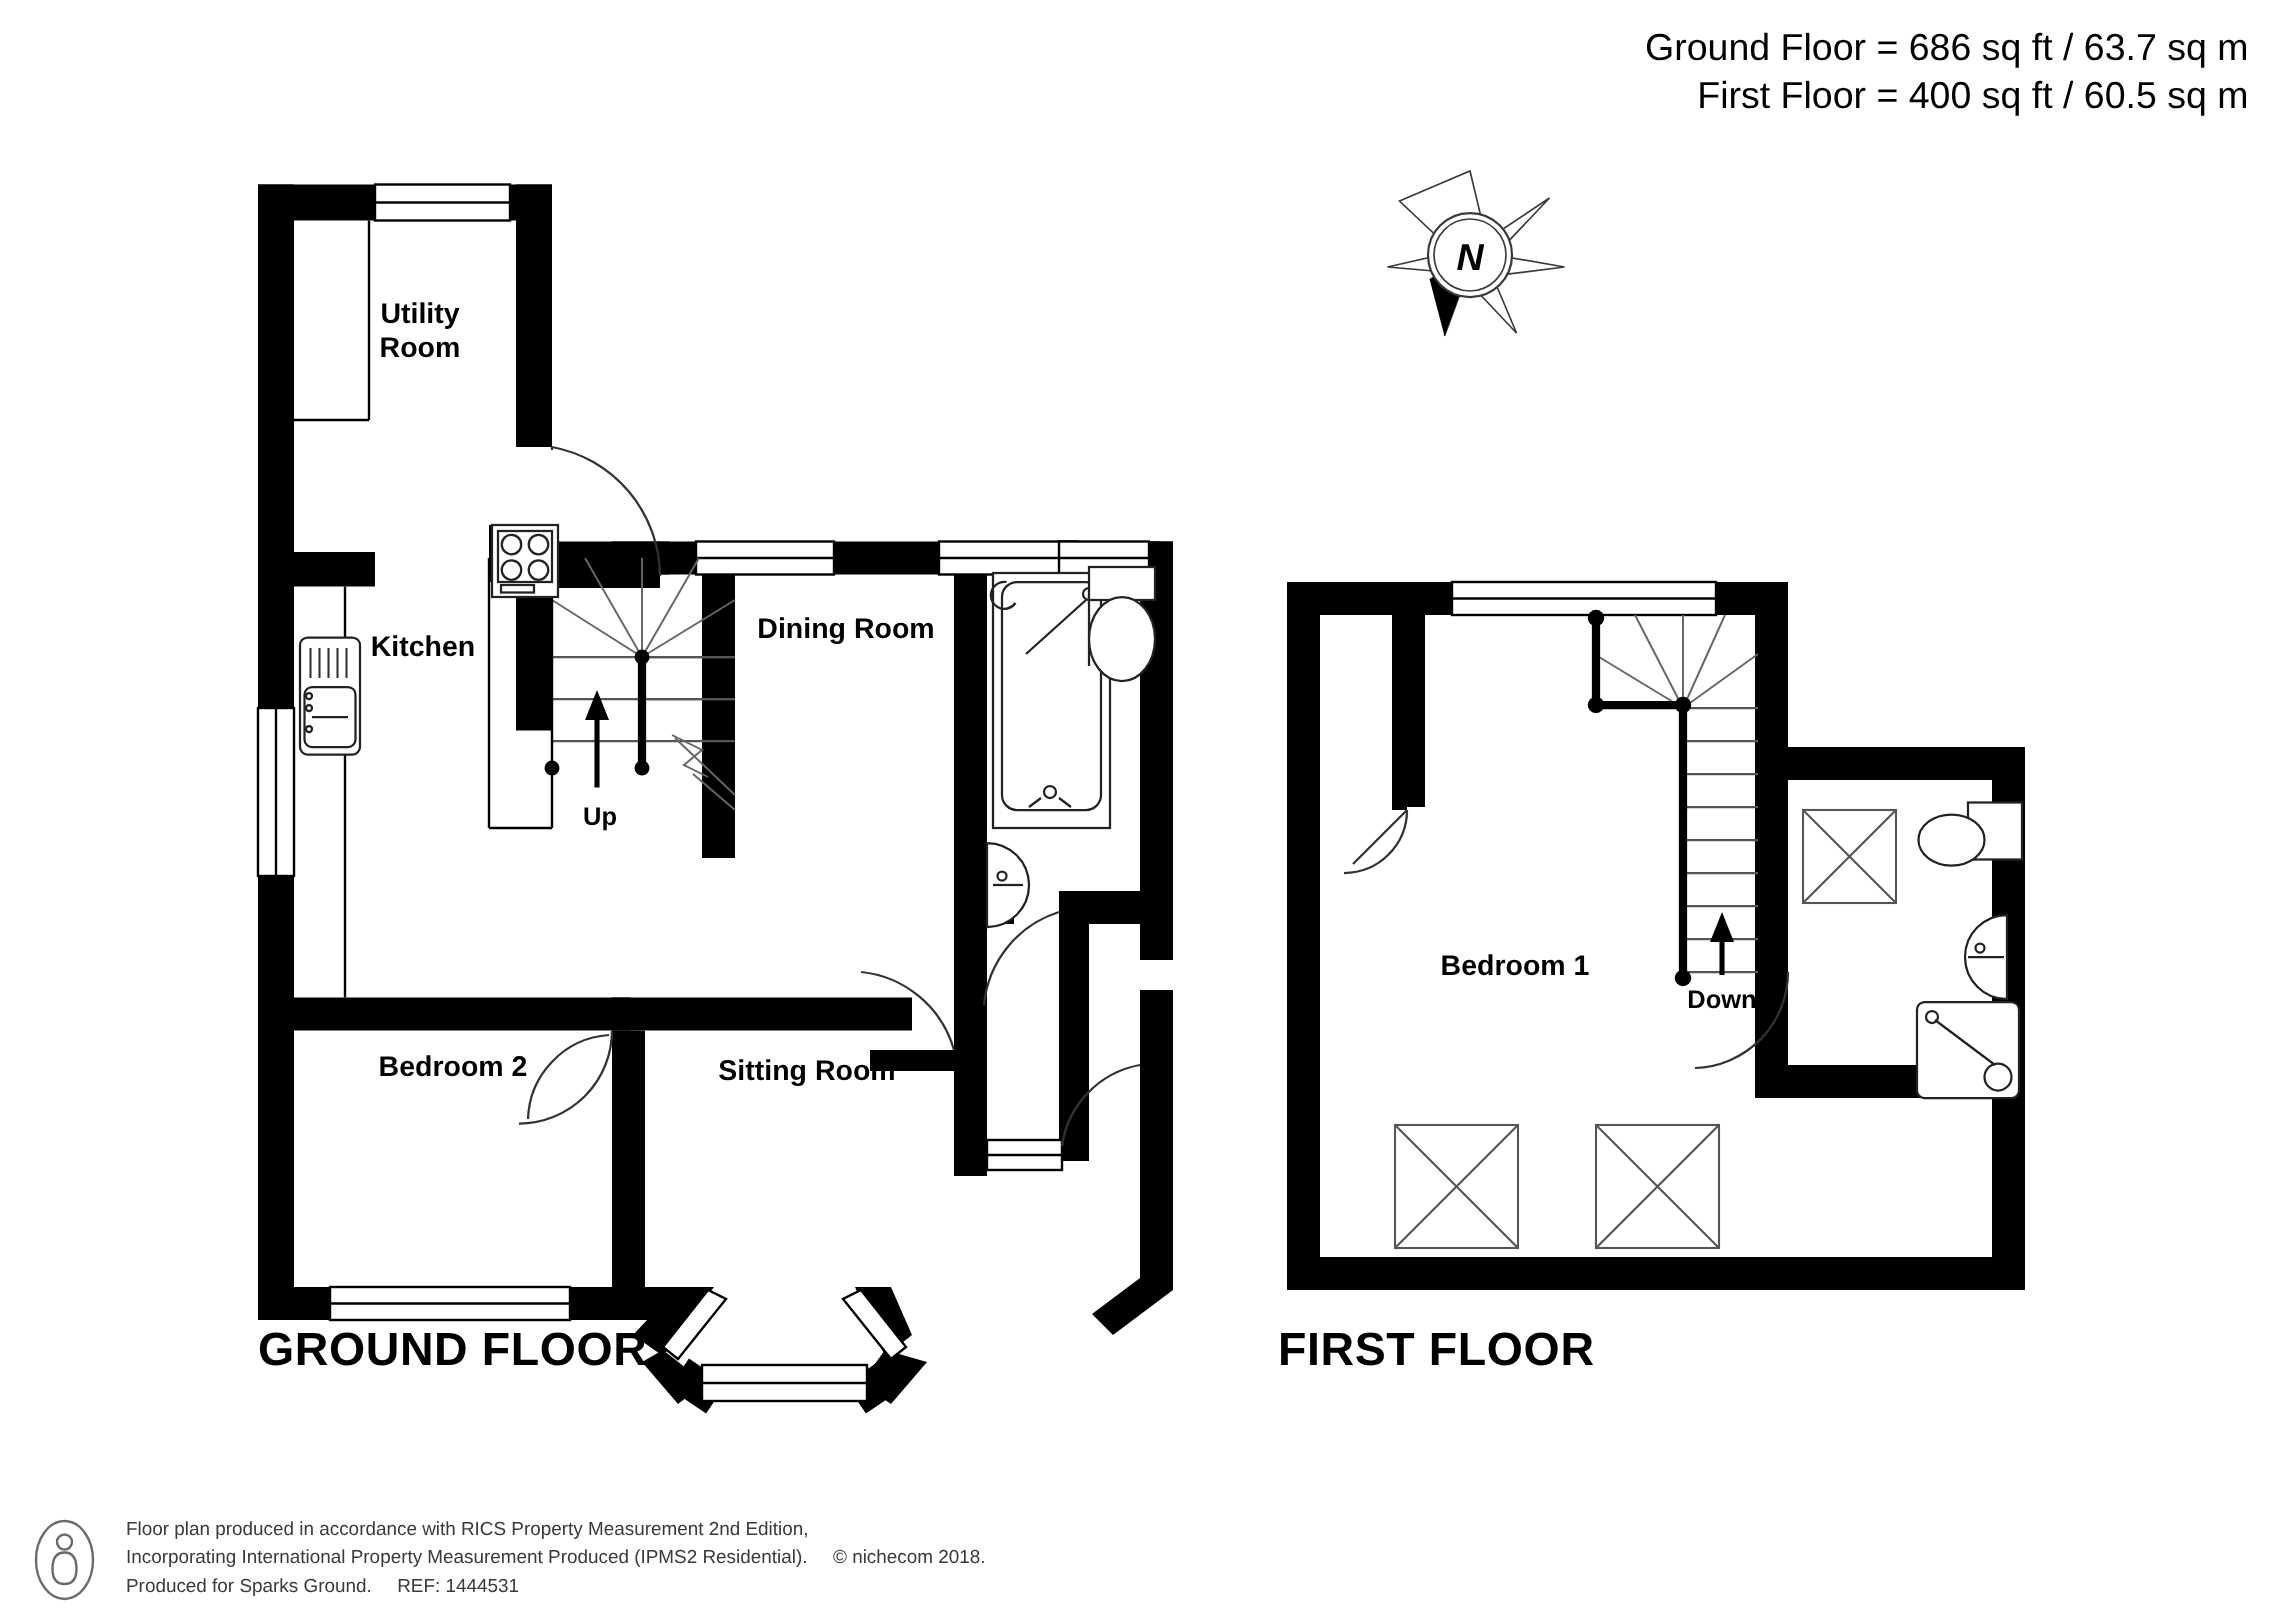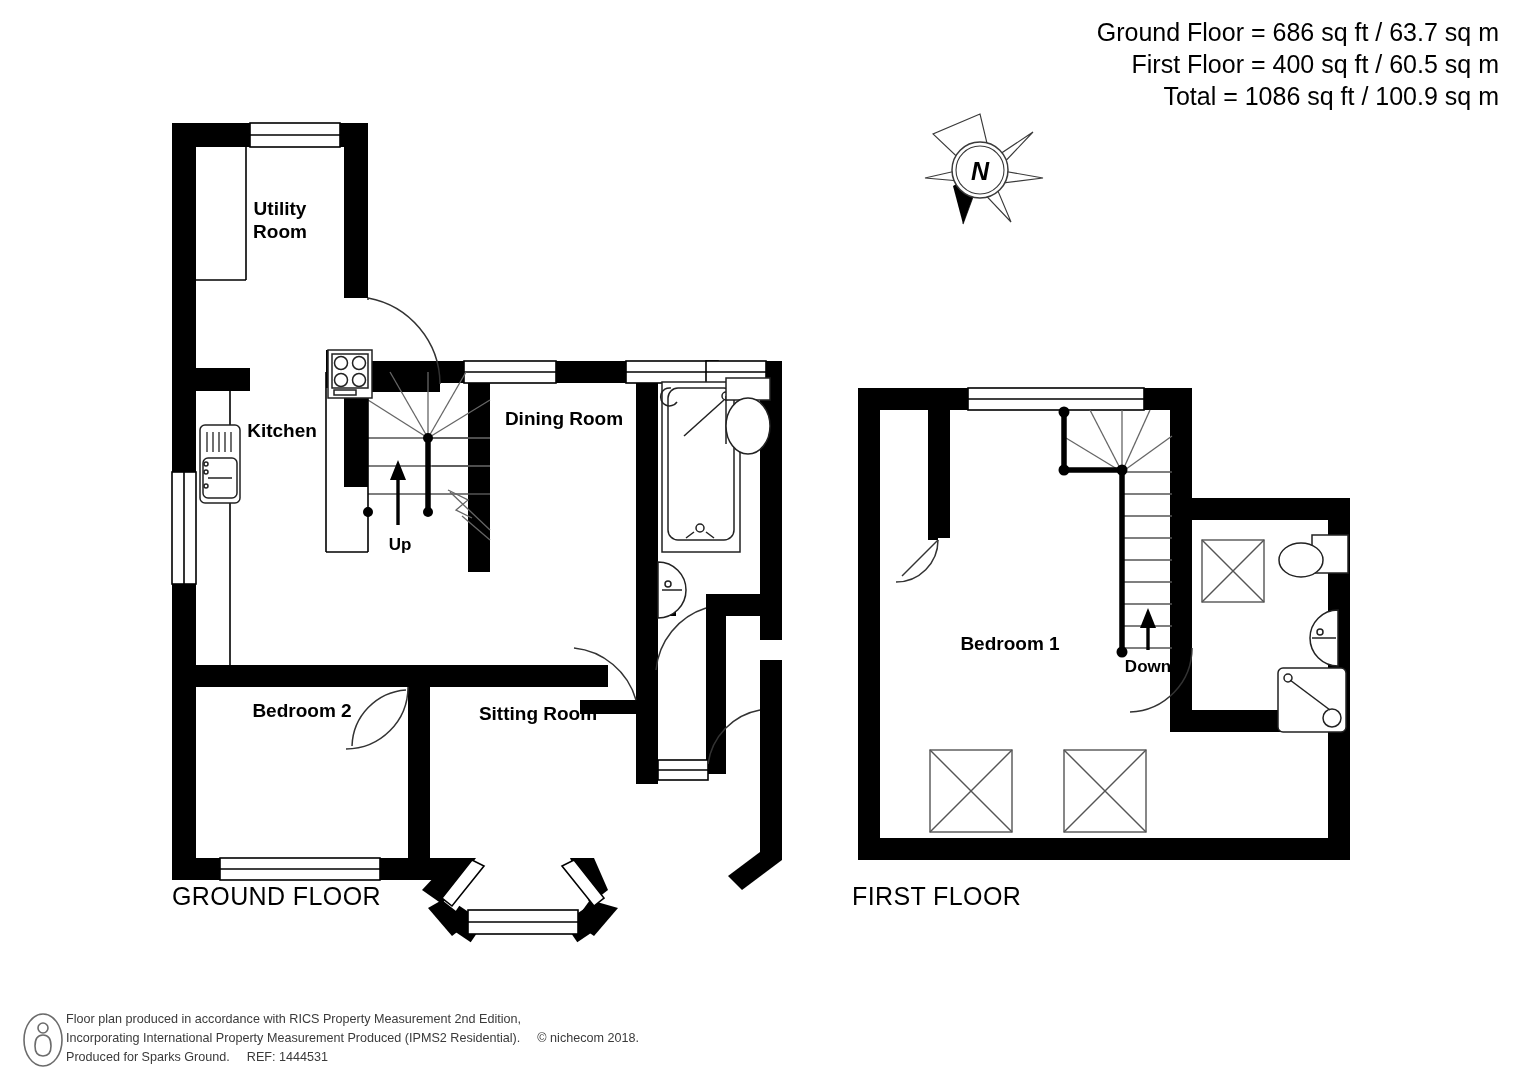--- a/index.html
+++ b/index.html
@@ -44,21 +44,21 @@
   }
 
   
   .footer {
     position: absolute;
     left: 22px;
     bottom: 12px;
     width: 760px;
     display: flex;
     align-items: flex-start;
-    gap: 2px;
+    gap: 20px;
   }
   .footer-badge { flex: 0 0 auto; margin-top: 2px; }
   .footer-text {
     font-size: 12.6px;
     line-height: 1.52;
     color: #3a3a3a;
     white-space: nowrap;
   }
   .footer-text .seg { white-space: nowrap; }
   .gap-sm { display:inline-block; width: 10px; }
@@ -86,22 +86,22 @@
   }
   .dir-label {
     font-family: "Liberation Sans", sans-serif;
     font-weight: bold;
     font-size: 17px;
     fill: #000000;
     text-anchor: middle;
   }
   .floor-title {
     position: absolute;
-    font-weight: normal;
-    font-size: 25px;
+    font-weight: bold;
+    font-size: 31px;
     letter-spacing: 0.4px;
     white-space: nowrap;
   }
   #ground-floor-title { left: 172px; top: 882px; }
   #first-floor-title  { left: 852px; top: 882px; }
 
   .compass-wrap { position: absolute; left: 915px; top: 112px; }
   .compass-n {
     font-family: "Liberation Sans", sans-serif;
     font-weight: bold;
@@ -112,21 +112,20 @@
   }
 </style>
 </head>
 <body>
 
 <div id="plan-root">
 
   <div class="area-summary">
     <div class="area-line">Ground Floor = 686 sq ft / 63.7 sq m</div>
     <div class="area-line">First Floor = 400 sq ft / 60.5 sq m</div>
-    <div class="area-line">Total = 1086 sq ft / 100.9 sq m</div>
   </div>
 
   <div class="compass-wrap">
     <svg width="130" height="115" viewBox="0 0 130 115">
 
       <polygon points="65,2 76,48 118,20 82,58 128,66 80,72 96,110 62,74 48,112 56,70 10,66 54,56 18,22" fill="#ffffff" stroke="#3a3a3a" stroke-width="1.1"></polygon>
 
       <polygon points="65,58 56,70 48,112 62,74" fill="#000000"></polygon>
       <polygon points="65,58 48,112 38,74" fill="#000000"></polygon>
 

